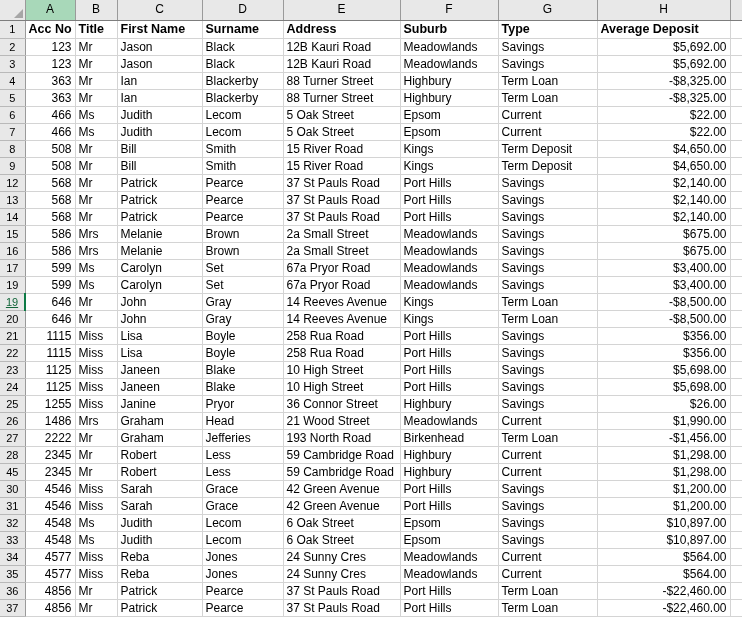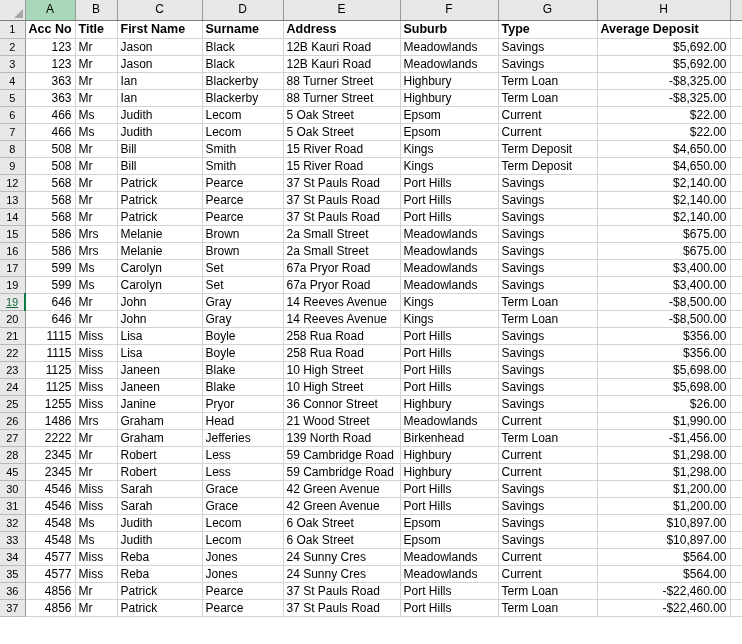--- a/index.html
+++ b/index.html
@@ -444,21 +444,21 @@
           <td class="cell txt">Current</td>
           <td class="cell num">$1,990.00</td>
           <td class="spill"></td>
         </tr>
         <tr class="datarow">
           <td class="rowhead">27</td>
           <td class="cell num">2222</td>
           <td class="cell txt">Mr</td>
           <td class="cell txt">Graham</td>
           <td class="cell txt">Jefferies</td>
-          <td class="cell txt">139 North Road</td>
+          <td class="cell txt">193 North Road</td>
           <td class="cell txt">Birkenhead</td>
           <td class="cell txt">Term Loan</td>
           <td class="cell num">-$1,456.00</td>
           <td class="spill"></td>
         </tr>
         <tr class="datarow">
           <td class="rowhead">28</td>
           <td class="cell num">2345</td>
           <td class="cell txt">Mr</td>
           <td class="cell txt">Robert</td>

